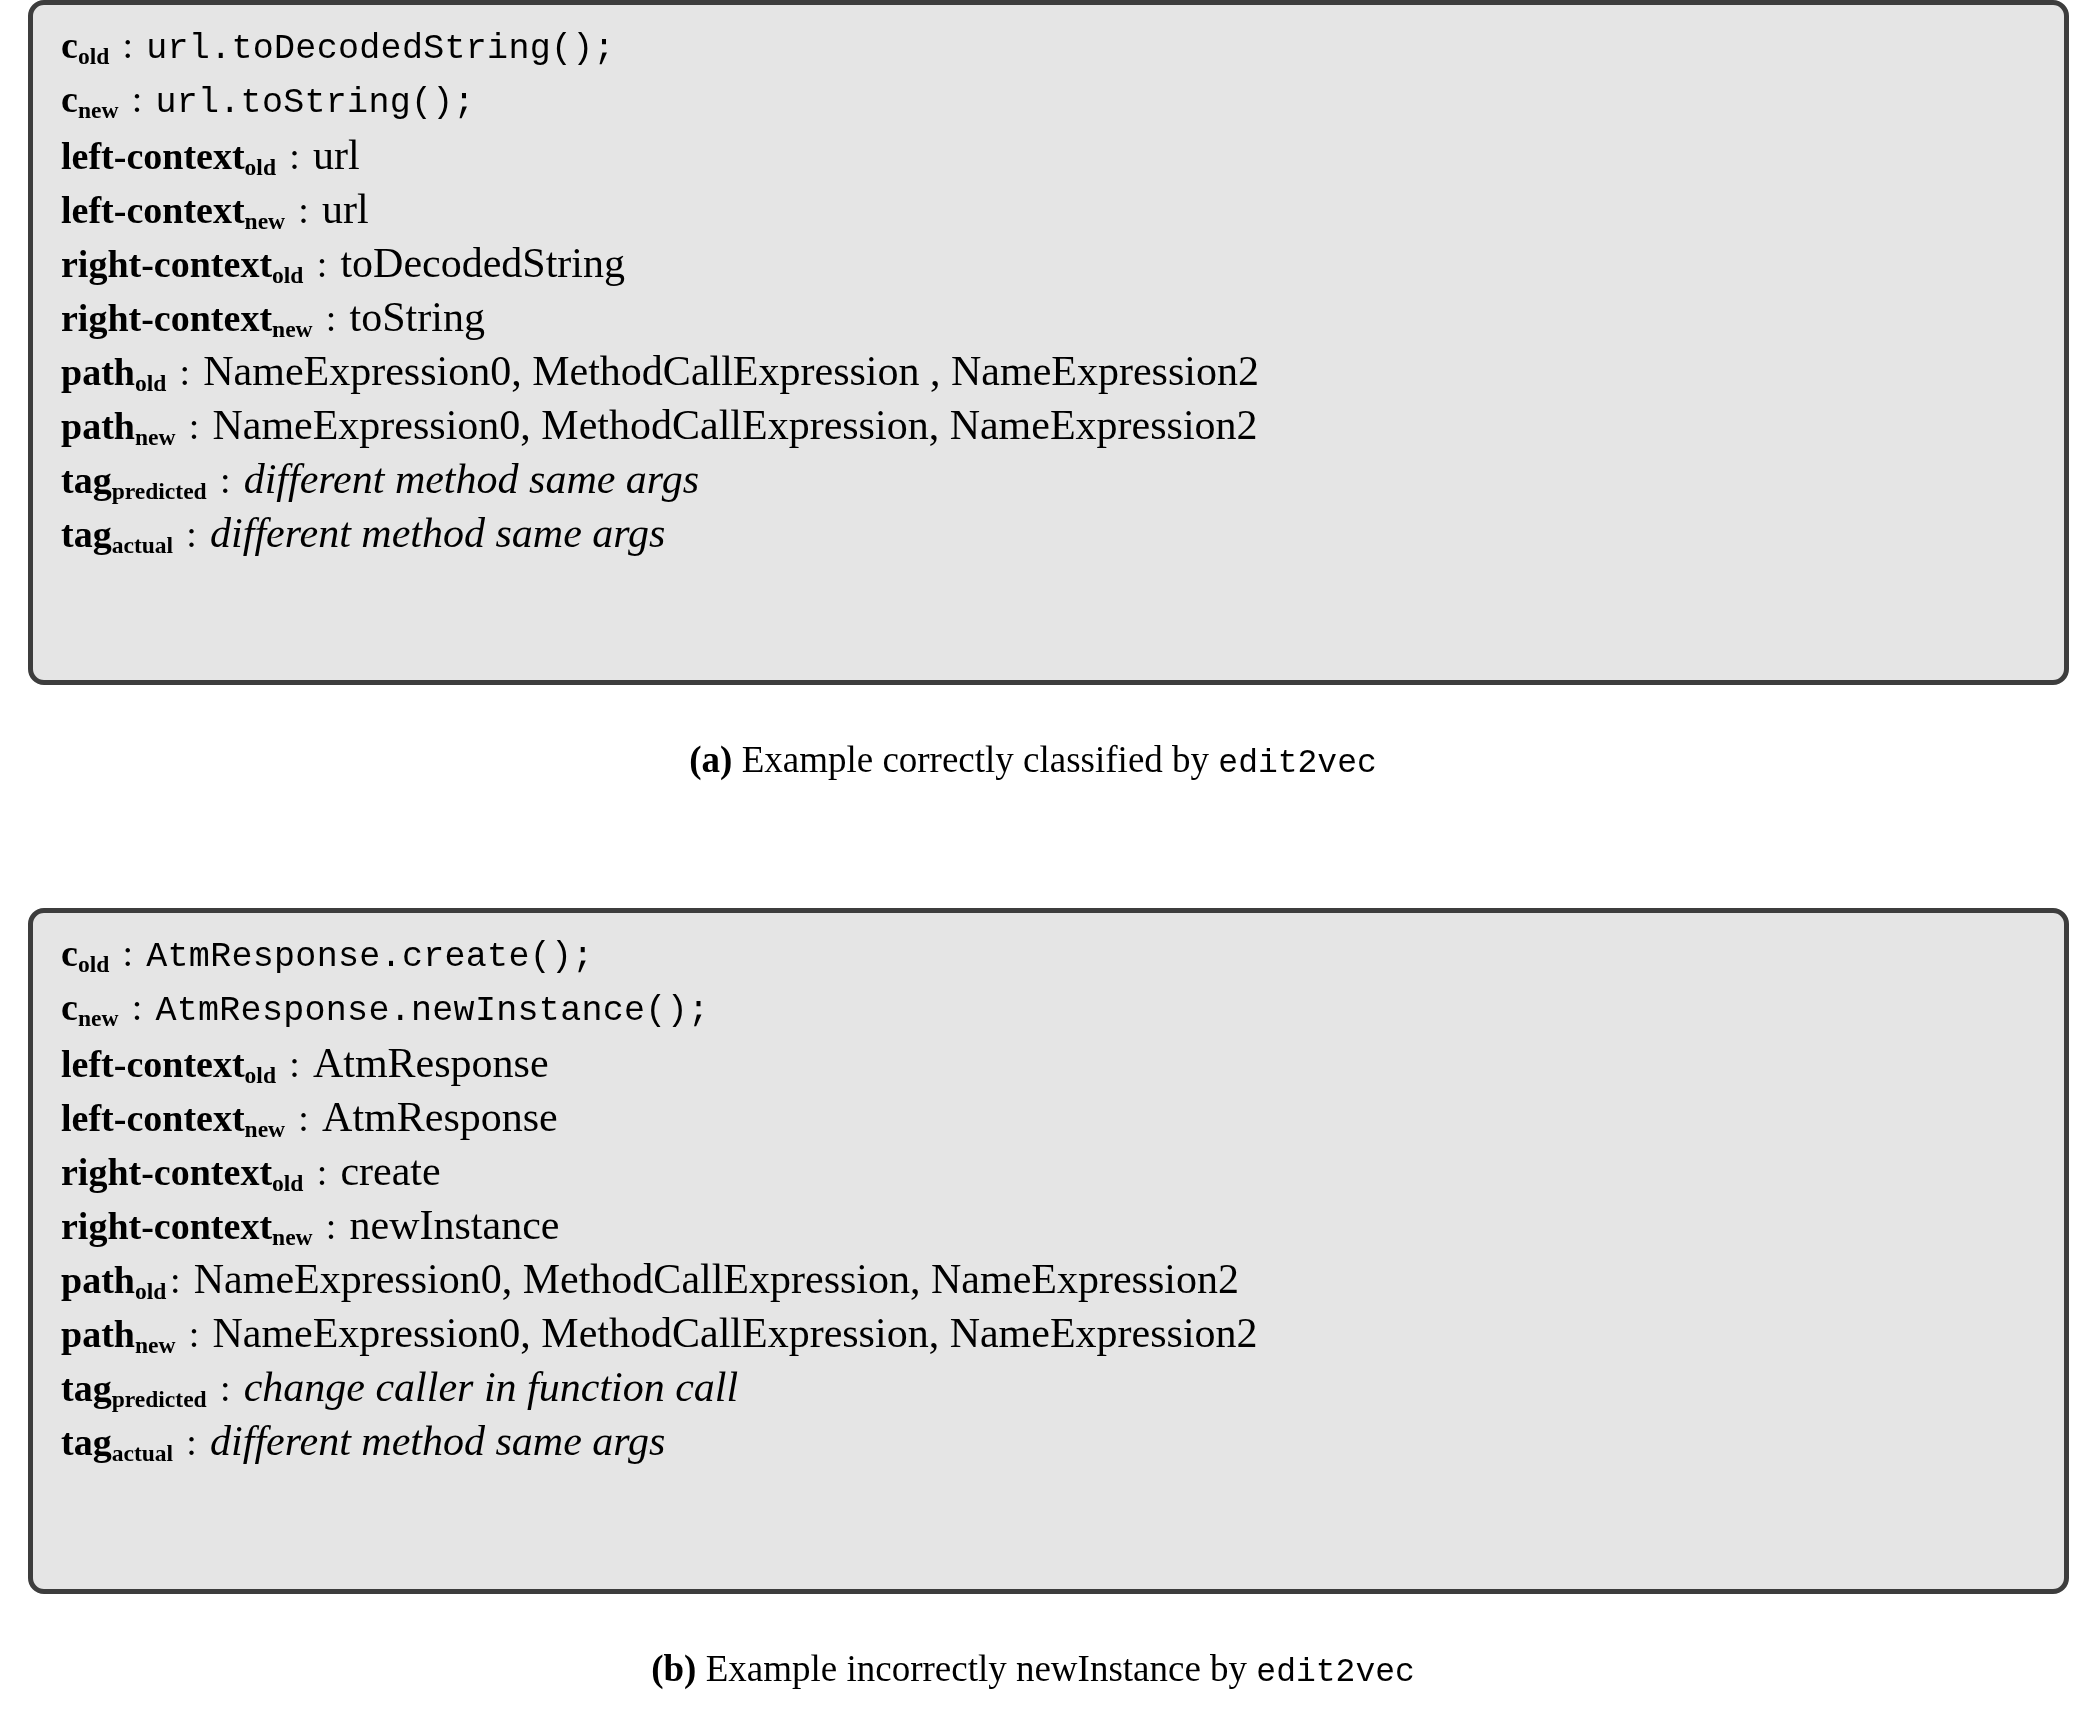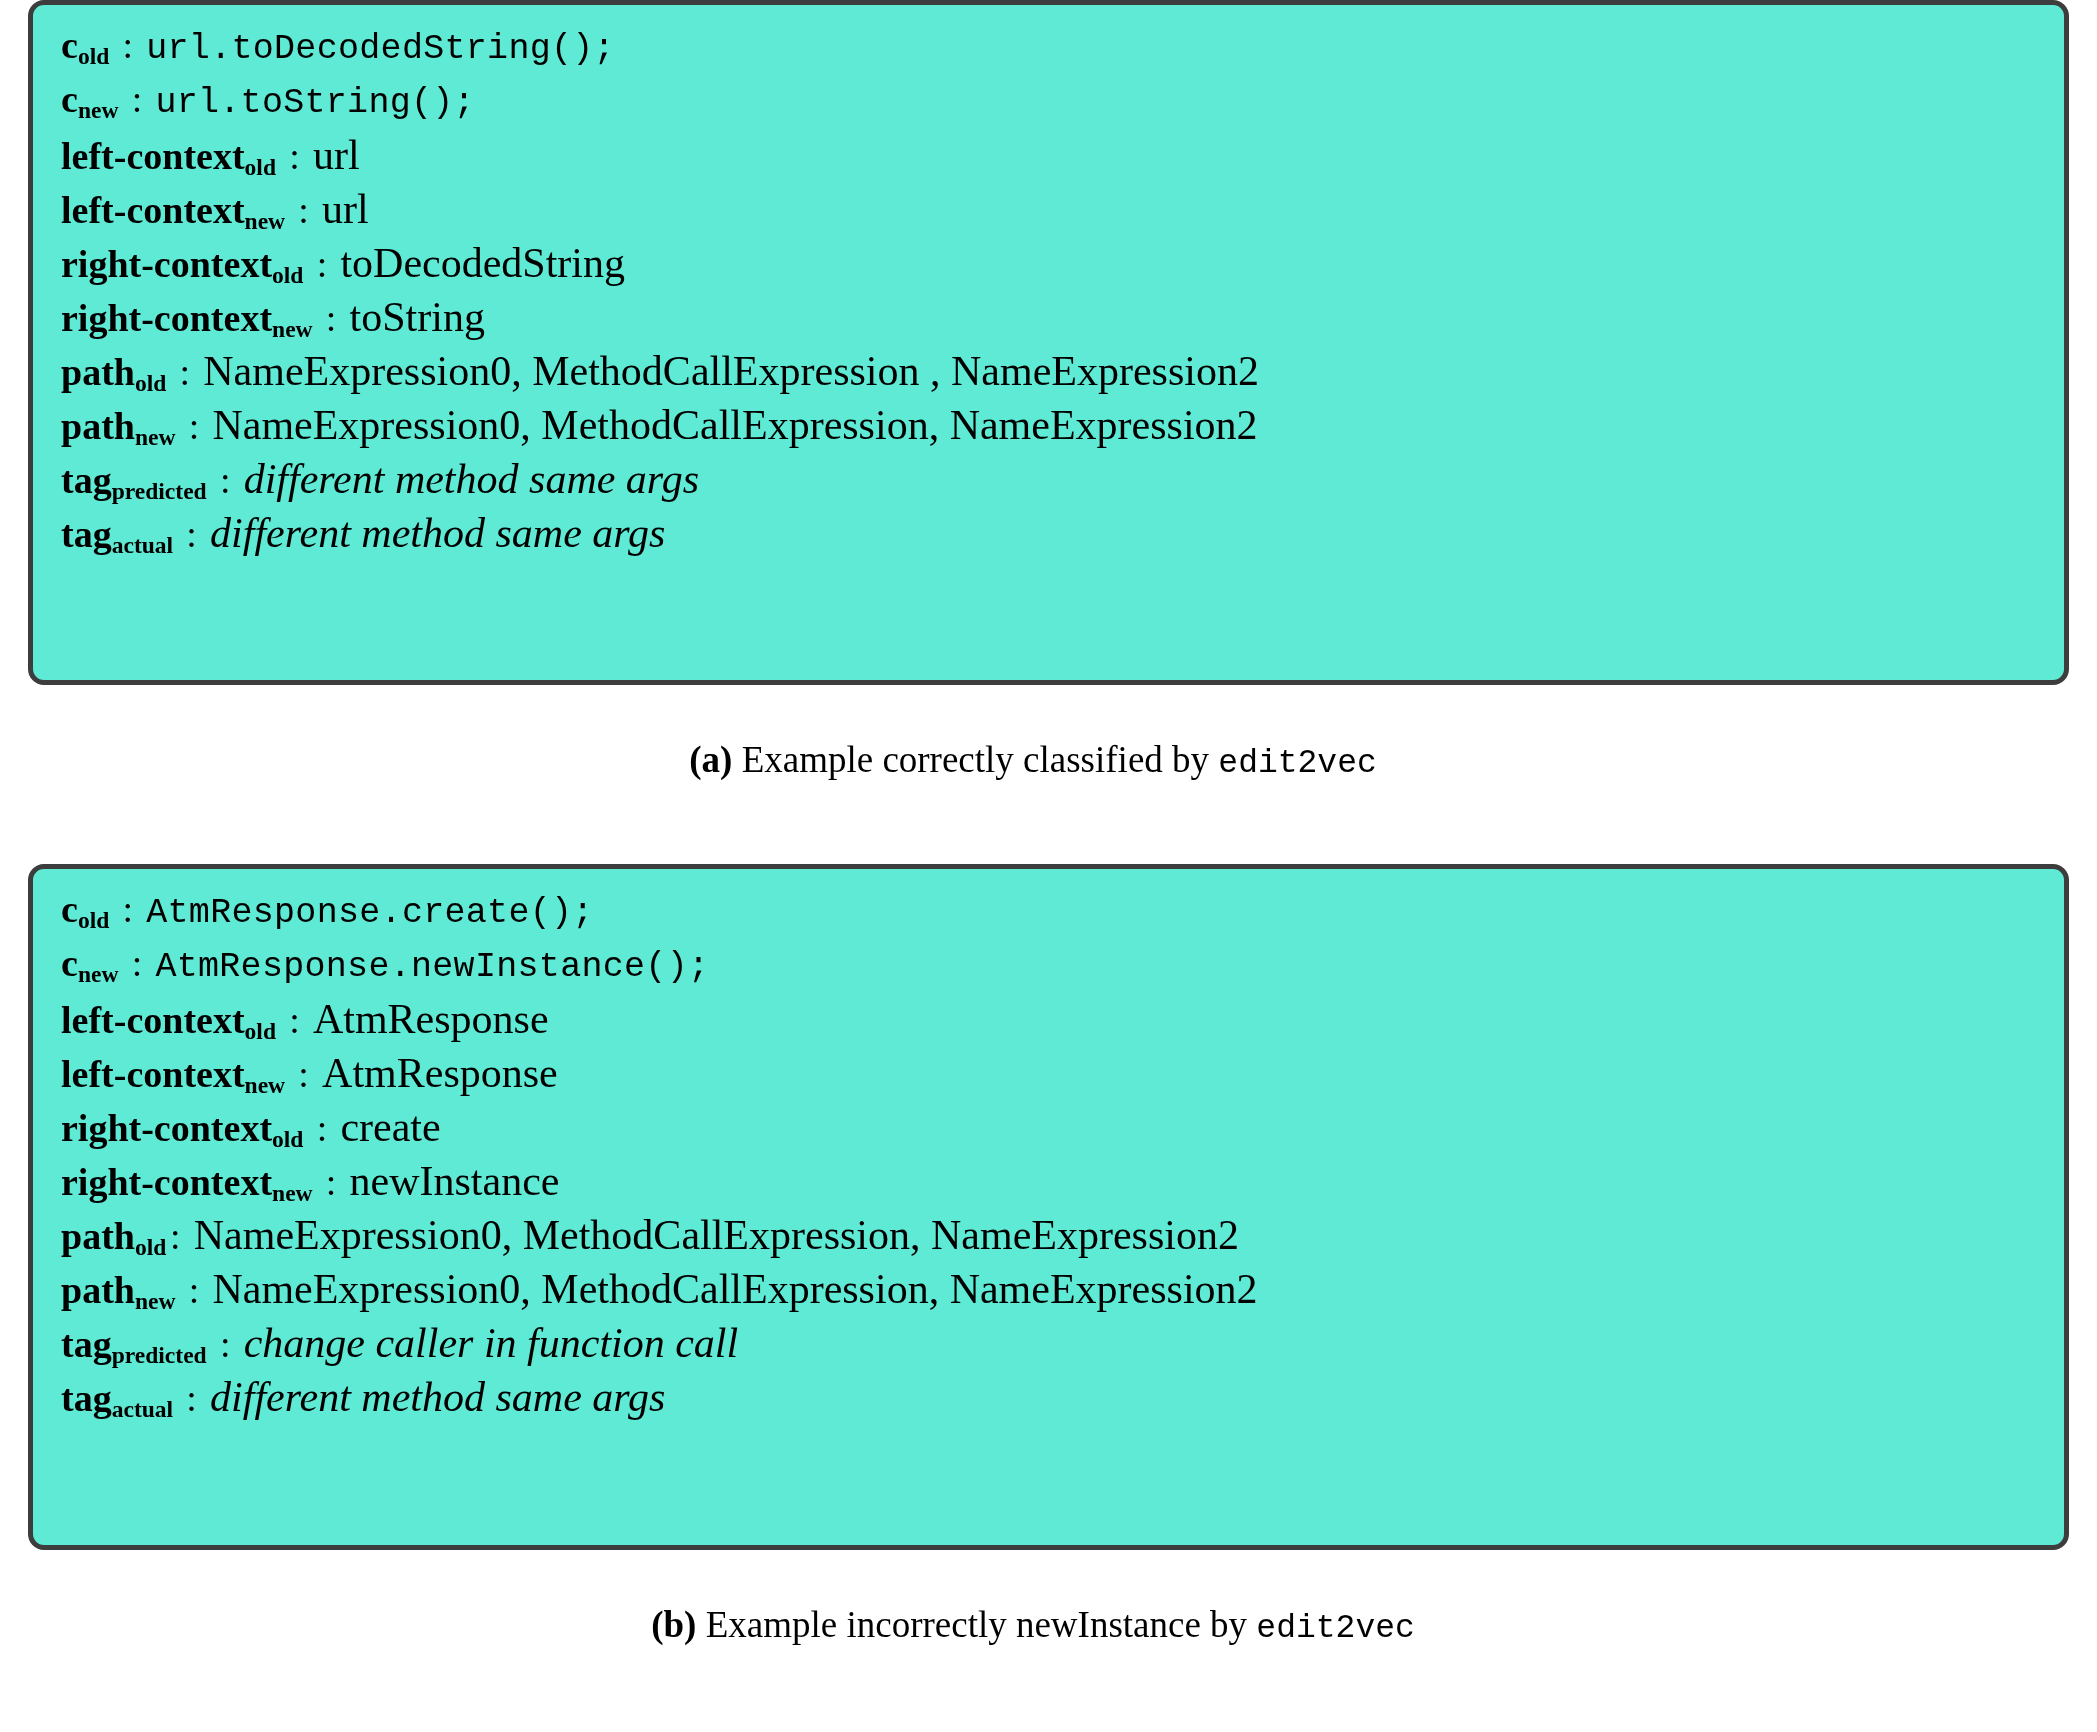--- a/index.html
+++ b/index.html
@@ -22,27 +22,27 @@
     box-sizing: border-box;
   }
 
   .figure-block {
     position: absolute;
     left: 0;
     width: 2097px;
   }
 
   #figure-a { top: 0px; }
-  #figure-b { top: 864px; }
+  #figure-b { top: 908px; }
 
   .example-box {
     position: relative;
     box-sizing: border-box;
     margin: 0 28px;
-    background: #5eead4;
+    background: #e5e5e5;
     border: 5.6px solid #3d3d3d;
     border-radius: 16px;
     padding: 21px 28px 25px 28px;
   }
 
   #box-a { height: 685px; }
   #box-b { height: 686px; }
 
   .field-row {
     display: block;

